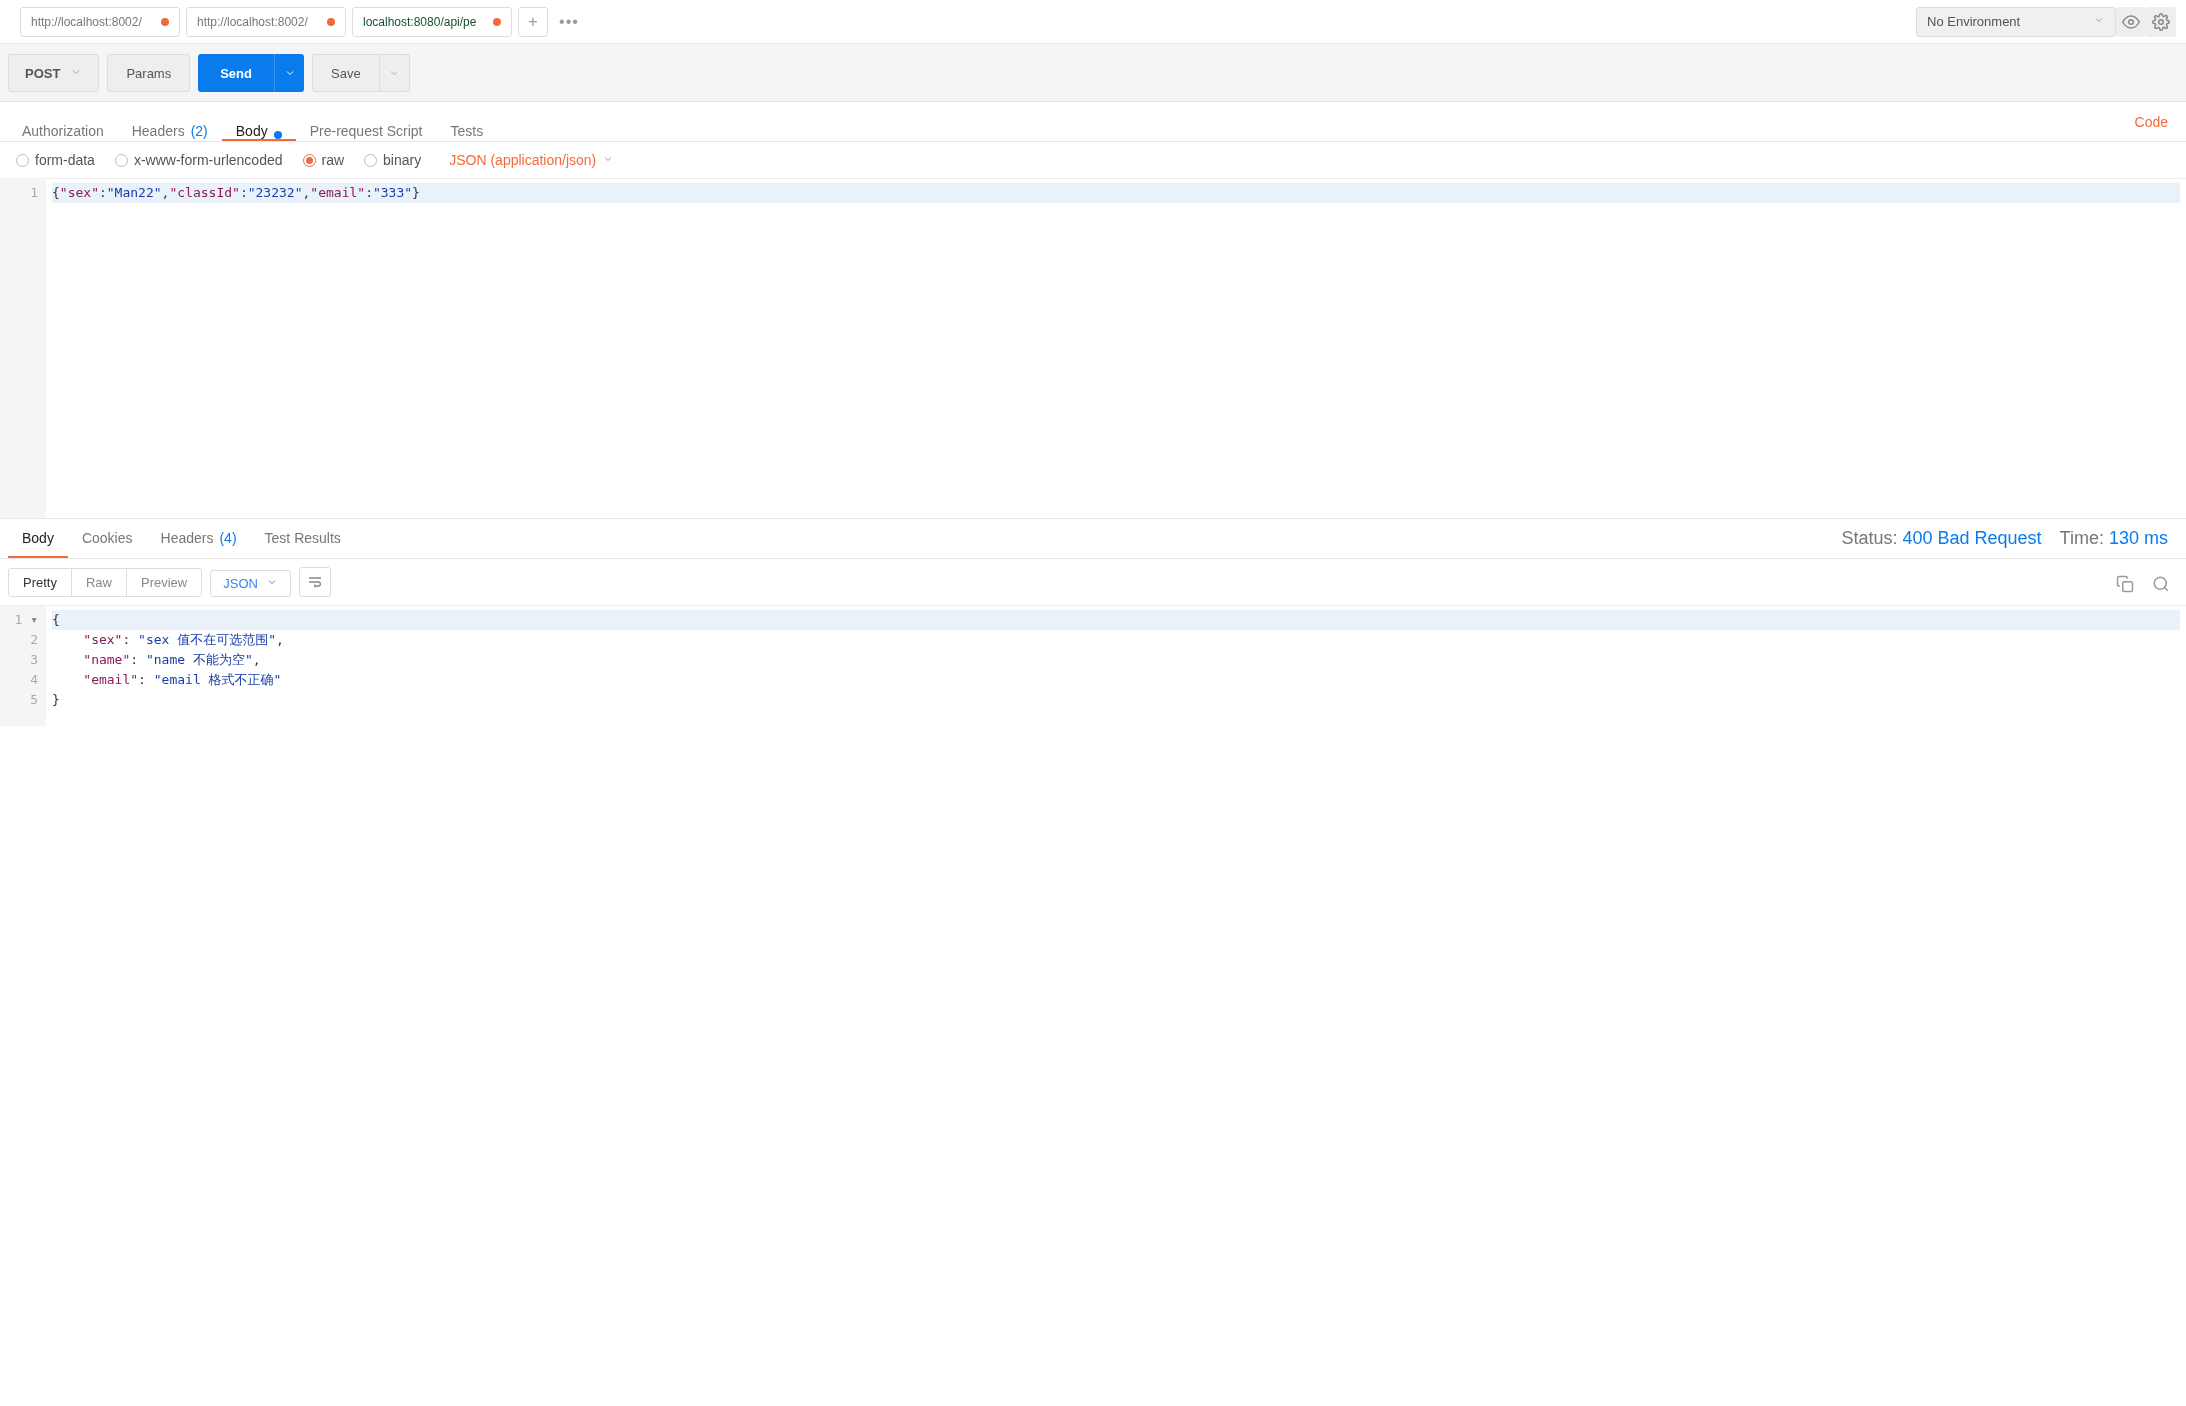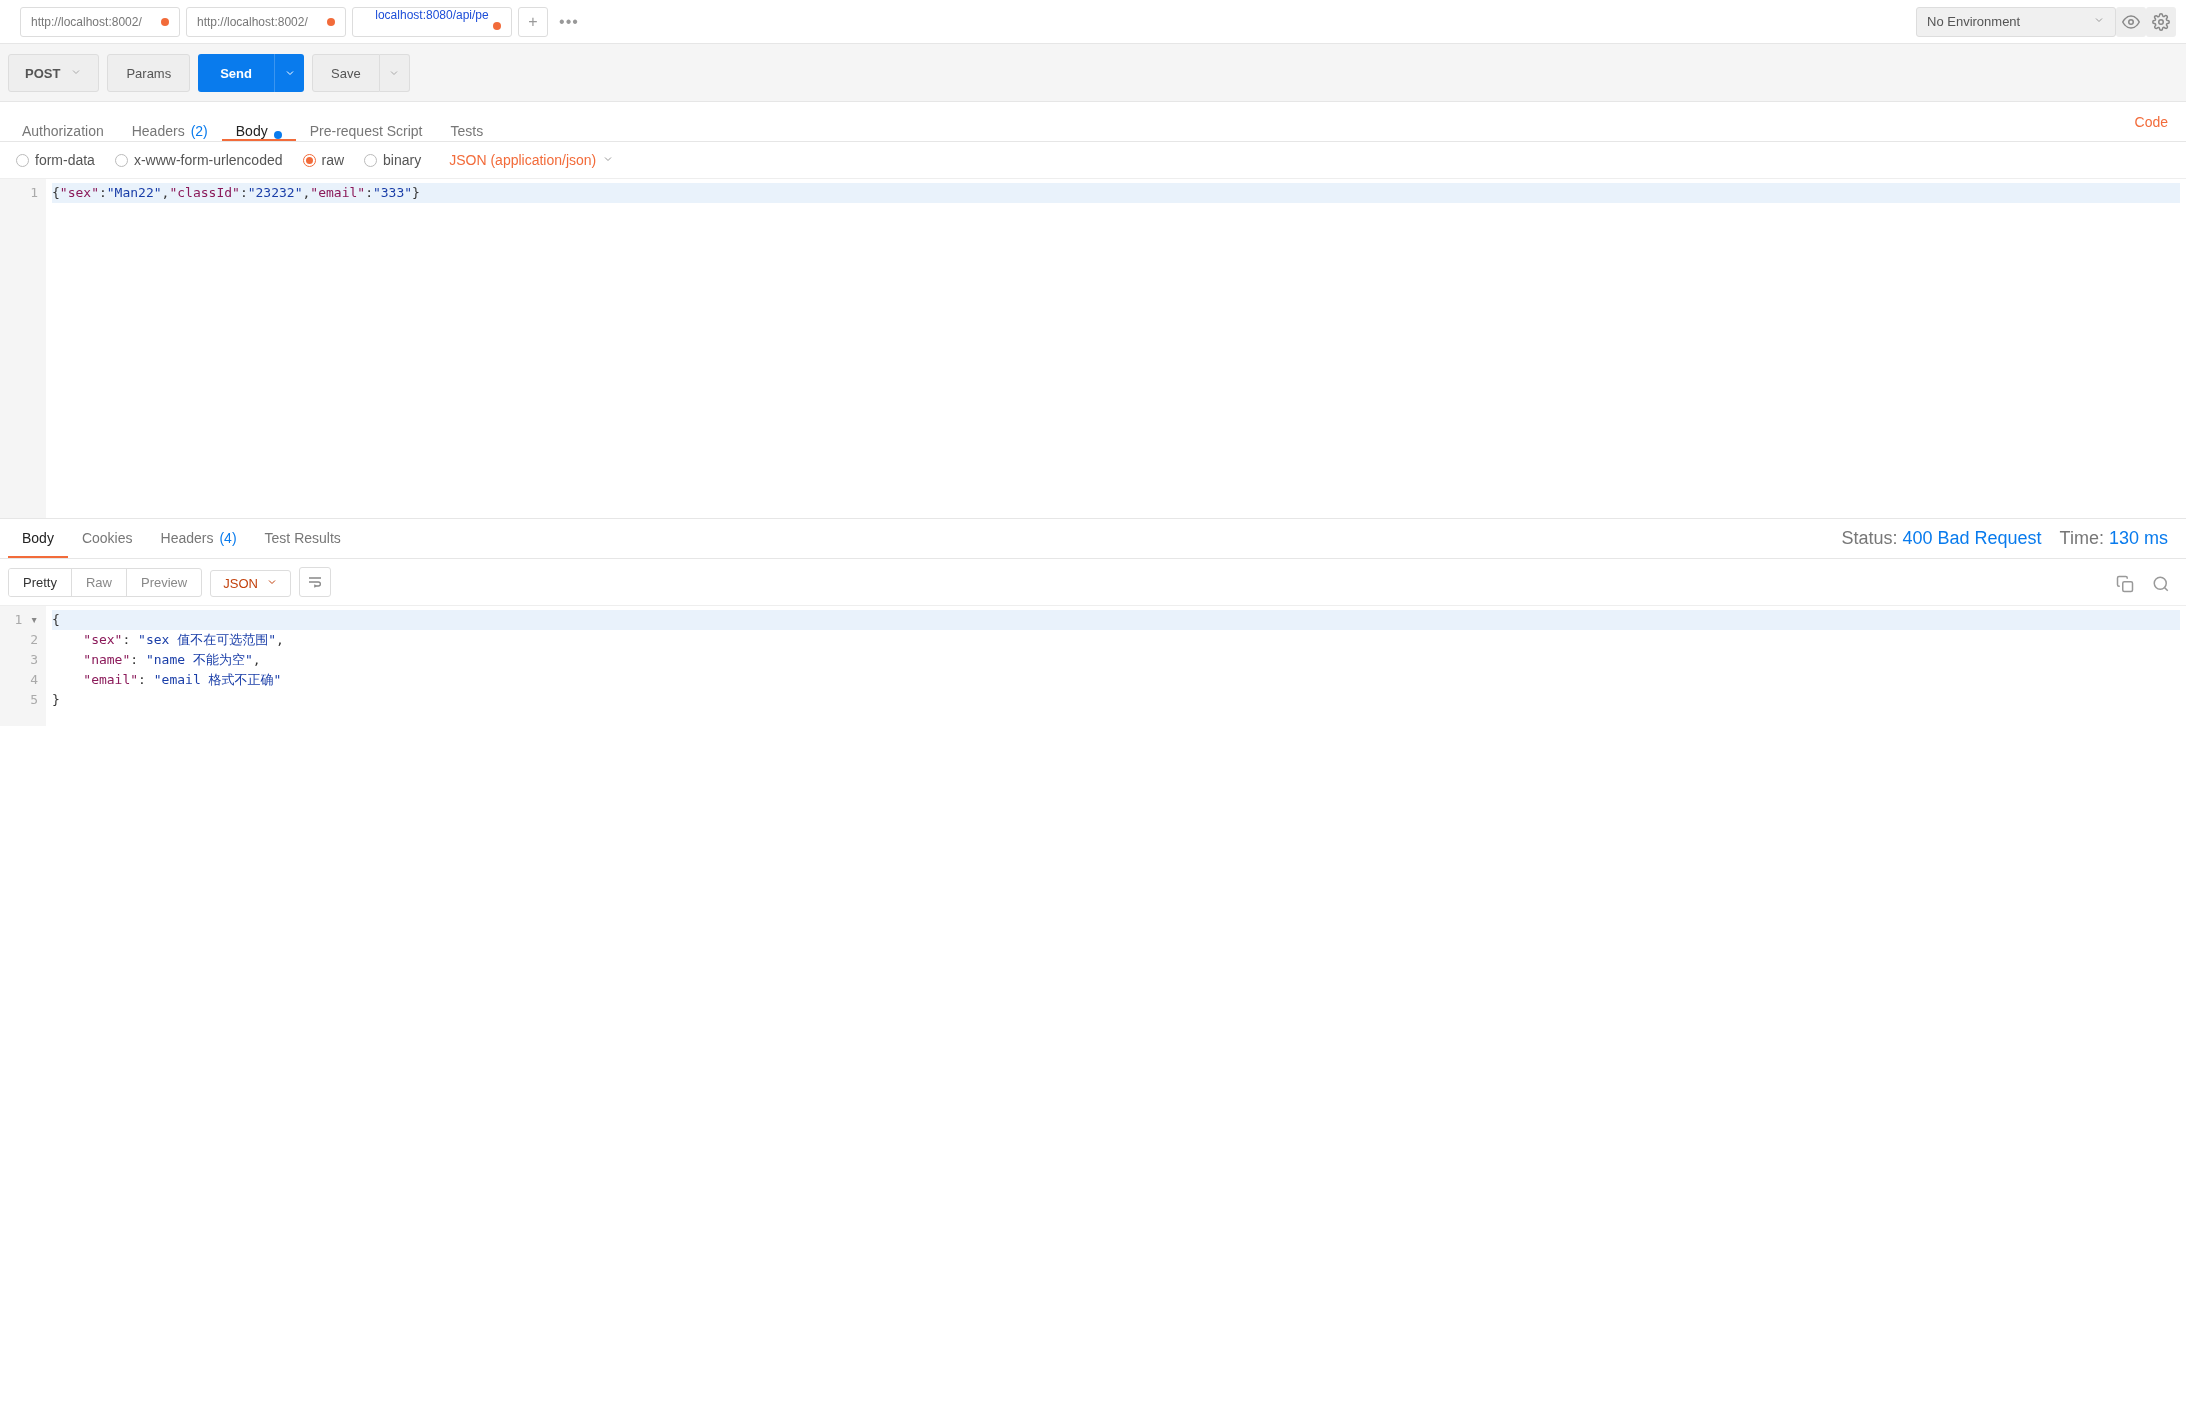--- a/index.html
+++ b/index.html
@@ -2,21 +2,21 @@
 <html><head>
 <meta charset="utf-8">
 <style>
 * { margin: 0; padding: 0; box-sizing: border-box; }
 body { font-family: -apple-system, BlinkMacSystemFont, "Segoe UI", Helvetica, Arial, sans-serif; font-size: 13px; color: #333; background: #fff; }
 
 
 .topbar { display: flex; align-items: center; height: 44px; border-bottom: 1px solid #e6e6e6; background: #fff; }
 .tabs { display: flex; padding-left: 20px; gap: 6px; flex: 1; align-items: center; }
 .tab { display: flex; align-items: center; height: 30px; padding: 0 10px; border: 1px solid #ddd; border-radius: 3px; background: #fff; font-size: 12px; color: #777; cursor: pointer; position: relative; min-width: 160px; }
-.tab.active { color: #1d4ed8; background: #fff; flex-direction: column; }
+.tab.active { color: #14532d; background: #fff; }
 .tab .dot { width: 8px; height: 8px; background: #f26b3a; border-radius: 50%; margin-left: auto; }
 .tab .label { white-space: nowrap; overflow: hidden; text-overflow: ellipsis; max-width: 140px; }
 .tab-plus { width: 30px; height: 30px; display: flex; align-items: center; justify-content: center; border: 1px solid #ddd; border-radius:3px; color: #999; cursor: pointer; font-size:16px;}
 .tab-more { width: 30px; height: 30px; display: flex; align-items: center; justify-content: center; color: #999; cursor: pointer; font-size:16px; letter-spacing:1px;}
 .topbar-right { display: flex; align-items: center; padding-right: 10px; }
 .env-select { height: 30px; border: 1px solid #ddd; border-radius: 3px; background: #f0f0f0; display: flex; align-items: center; padding: 0 10px; min-width: 200px; color: #555; cursor: pointer; position: relative; }
 .env-select .chev { margin-left: auto; color: #999; }
 .icon-btn { width: 30px; height: 30px; background: #eee; border-radius: 3px; display:flex; align-items:center; justify-content:center; color:#888; cursor:pointer; }
 
 
@@ -67,21 +67,21 @@
 .res-status { margin-left:auto; display:flex; gap:18px; font-size:18px; padding-right:10px;}
 .res-status .lbl { color:#777; }
 .res-status .val { color:#097BED; }
 
 
 .res-viewbar { display:flex; align-items:flex-end; gap:8px; padding:8px 8px; border-bottom:1px solid #eee; }
 .seg { display:flex; border:1px solid #ddd; border-radius:3px; overflow:hidden; }
 .seg-btn { padding:6px 14px; cursor:pointer; color:#888; font-size:13px;}
 .seg-btn.active { color:#333; background:#fff; }
 .seg-btn + .seg-btn { border-left:1px solid #ddd; }
-.format-sel { display:flex; align-items:center; gap:8px; border:1px solid #ddd; border-radius:3px; padding:5px 12px; color:#c2410c; cursor:pointer; font-size:13px;}
+.format-sel { display:flex; align-items:center; gap:8px; border:1px solid #ddd; border-radius:3px; padding:5px 12px; color:#3b82f6; cursor:pointer; font-size:13px;}
 .wrap-btn { width:32px; height:30px; border:1px solid #ddd; border-radius:3px; display:flex; align-items:center; justify-content:center; color:#888; cursor:pointer; }
 .res-viewbar-right { margin-left:auto; display:flex; gap:10px; padding-right:4px; }
 .res-ico { width:26px; height:26px; display:flex; align-items:center; justify-content:center; color:#999; cursor:pointer; }
 
 
 .res-editor { display:flex; font-family: Menlo, Consolas, monospace; font-size:13px; min-height:120px; }
 .res-gutter { width:46px; background:#f5f5f5; color:#aaa; text-align:right; padding:4px 8px 4px 0; user-select:none; line-height:20px;}
 .res-gutter .fold { color:#888; }
 .res-code { flex:1; padding:4px 6px; line-height:20px; }
 .res-line { white-space:pre; }

